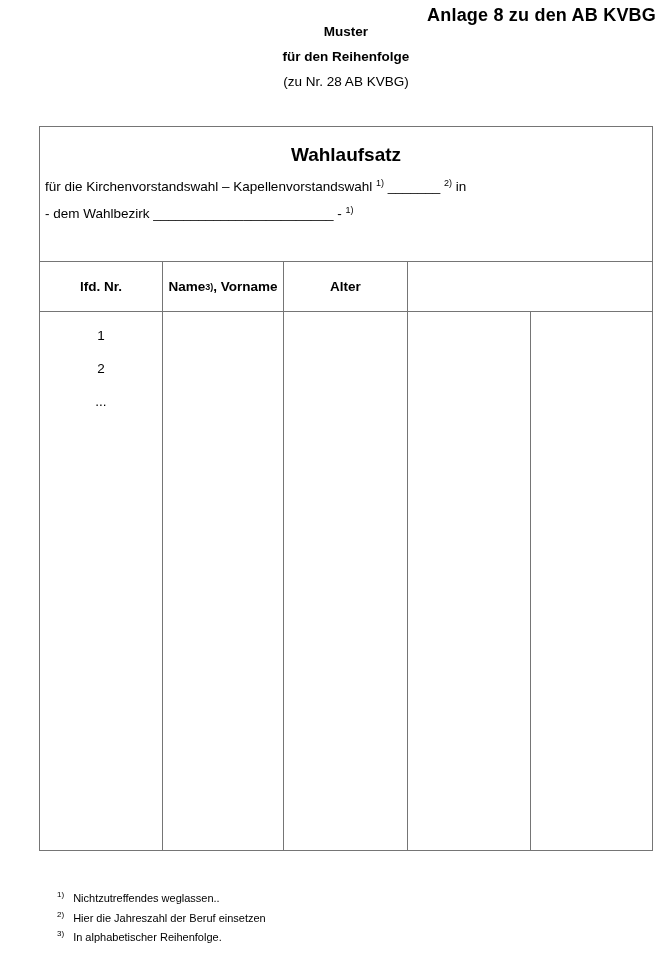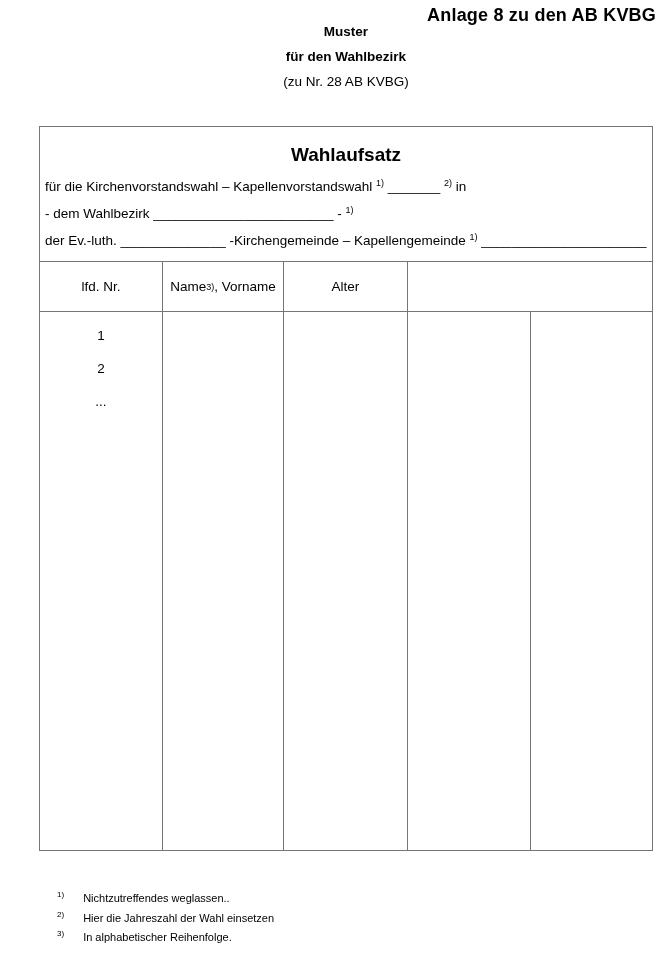--- a/index.html
+++ b/index.html
@@ -33,56 +33,53 @@
 
   .thead {
     position:absolute; top:134px; left:0; right:0; height:51px;
     display:flex; box-sizing:border-box;
     border-top:1px solid #757575; border-bottom:1px solid #757575;
   }
   .tbody {
     position:absolute; top:185px; left:0; right:0; bottom:0; display:flex;
   }
   .cell { box-sizing:border-box; }
-  .thead .cell { display:flex; align-items:center; justify-content:center; font-size:13.5px; white-space:nowrap; }
+  .thead .cell { display:flex; align-items:center; justify-content:center; font-size:13.5px; white-space:nowrap;font-weight:bold; }
   .c1 { width:123px; } .c2 { width:121px;text-align:right; } .c3 { width:124px; } .c4 { width:123px; } .c5 { flex:1; }
   .cell.sep { border-right:1px solid #757575; }
 
   .rownums { padding-top:7px; text-align:center; font-size:13.5px; }
   .rownum { line-height:33px; }
 
   .footnotes { position:absolute; left:57px; top:889px; font-size:11px; }
   .fn { line-height:19.5px; white-space:nowrap; }
   .fn sup { font-size:8px; }
-  .fn .fn-text { margin-left:19px; }
+  .fn .fn-text { margin-left:9px; }
 </style>
 </head>
 <body>
 
 <div class="page">
 
   <div class="annex">Anlage 8 zu den AB KVBG</div>
 
   <div class="doc-title t1">Muster</div>
-  <div class="doc-title t2">für den Wahlbezirk</div>
+  <div class="doc-title t2">für den Reihenfolge</div>
   <div class="doc-title t3">(zu Nr. 28 AB KVBG)</div>
 
   <div class="box">
 
     <div class="box-heading">Wahlaufsatz</div>
 
     <div class="box-lines">
       <div class="box-line">
         <span>für die Kirchenvorstandswahl – Kapellenvorstandswahl </span><sup>1)</sup><span> _______ </span><sup>2)</sup><span> in</span>
       </div>
       <div class="box-line">
         <span>- dem Wahlbezirk </span><span>________________________</span><span> - </span><sup>1)</sup>
-      </div>
-      <div class="box-line">
-        <span>der Ev.-luth. </span><span>______________</span><span> -Kirchengemeinde – Kapellengemeinde </span><sup>1)</sup><span> ______________________</span>
       </div>
     </div>
 
     <div class="thead">
       <div class="cell c1 sep">lfd. Nr.</div>
       <div class="cell c2 sep">
         <span>Name </span>
           <sup>3)</sup>
           <span>, Vorname</span>
       </div>
@@ -103,20 +100,20 @@
       <div class="cell c5"></div>
     </div>
 
   </div>
 
   <div class="footnotes">
     <div class="fn">
       <sup>1)</sup><span class="fn-text">Nichtzutreffendes weglassen..</span>
     </div>
     <div class="fn">
-      <sup>2)</sup><span class="fn-text">Hier die Jahreszahl der Wahl einsetzen</span>
+      <sup>2)</sup><span class="fn-text">Hier die Jahreszahl der Beruf einsetzen</span>
     </div>
     <div class="fn">
       <sup>3)</sup><span class="fn-text">In alphabetischer Reihenfolge.</span>
     </div>
   </div>
 
 </div>
 
 </body></html>

